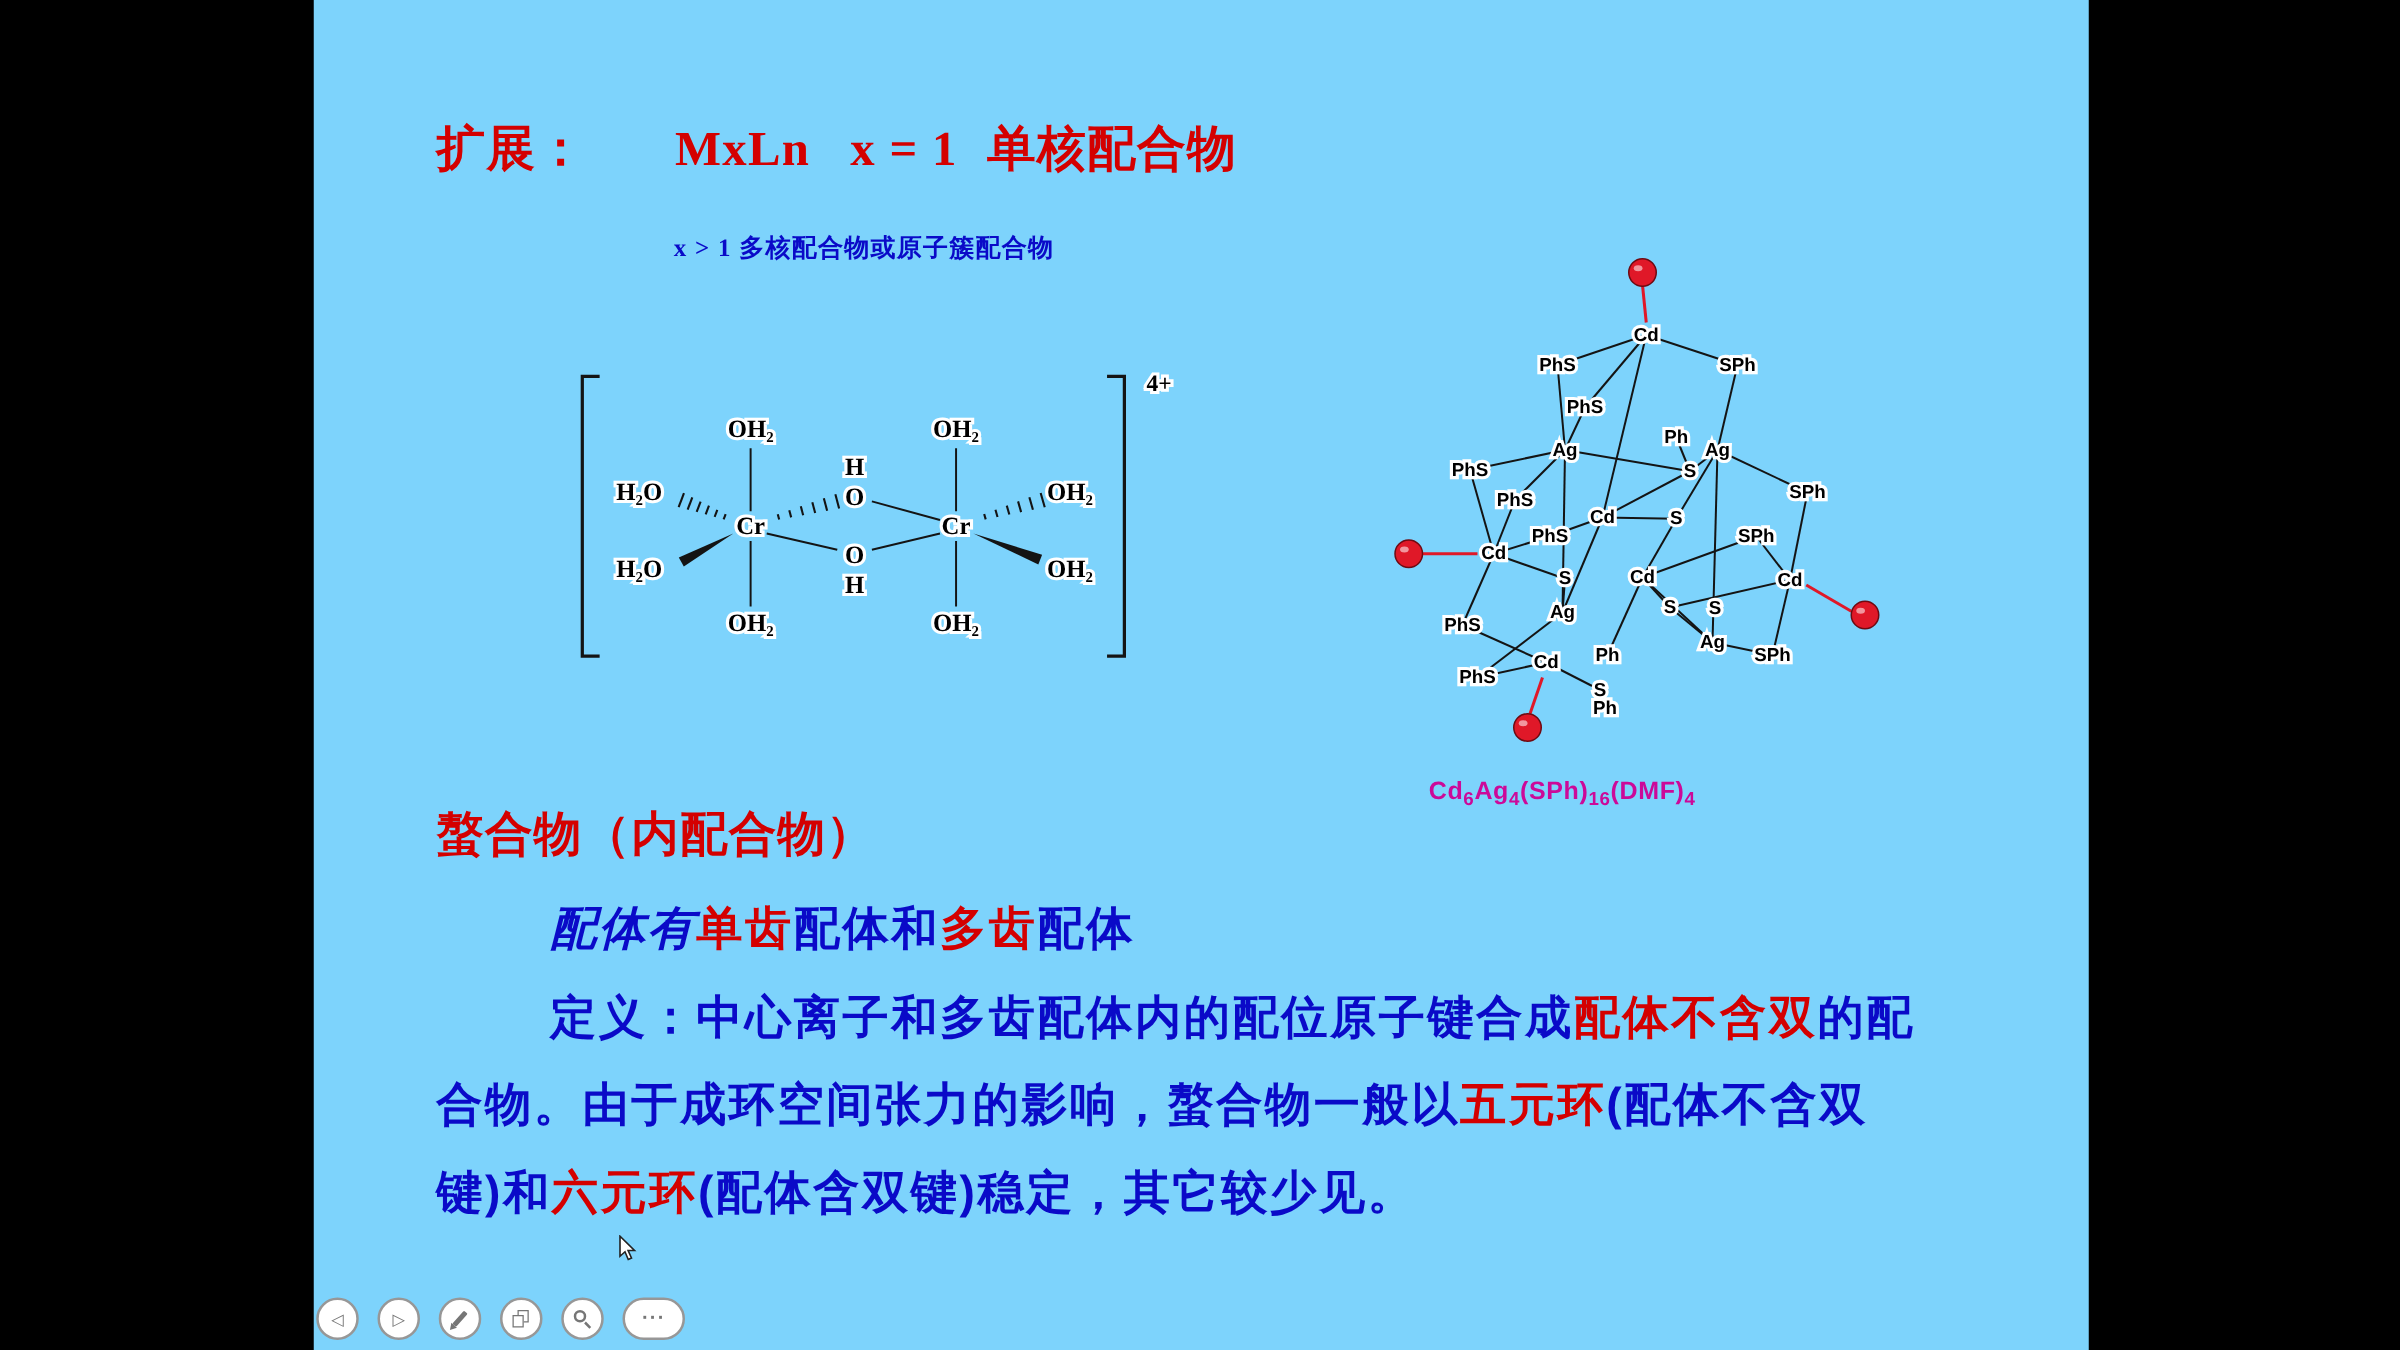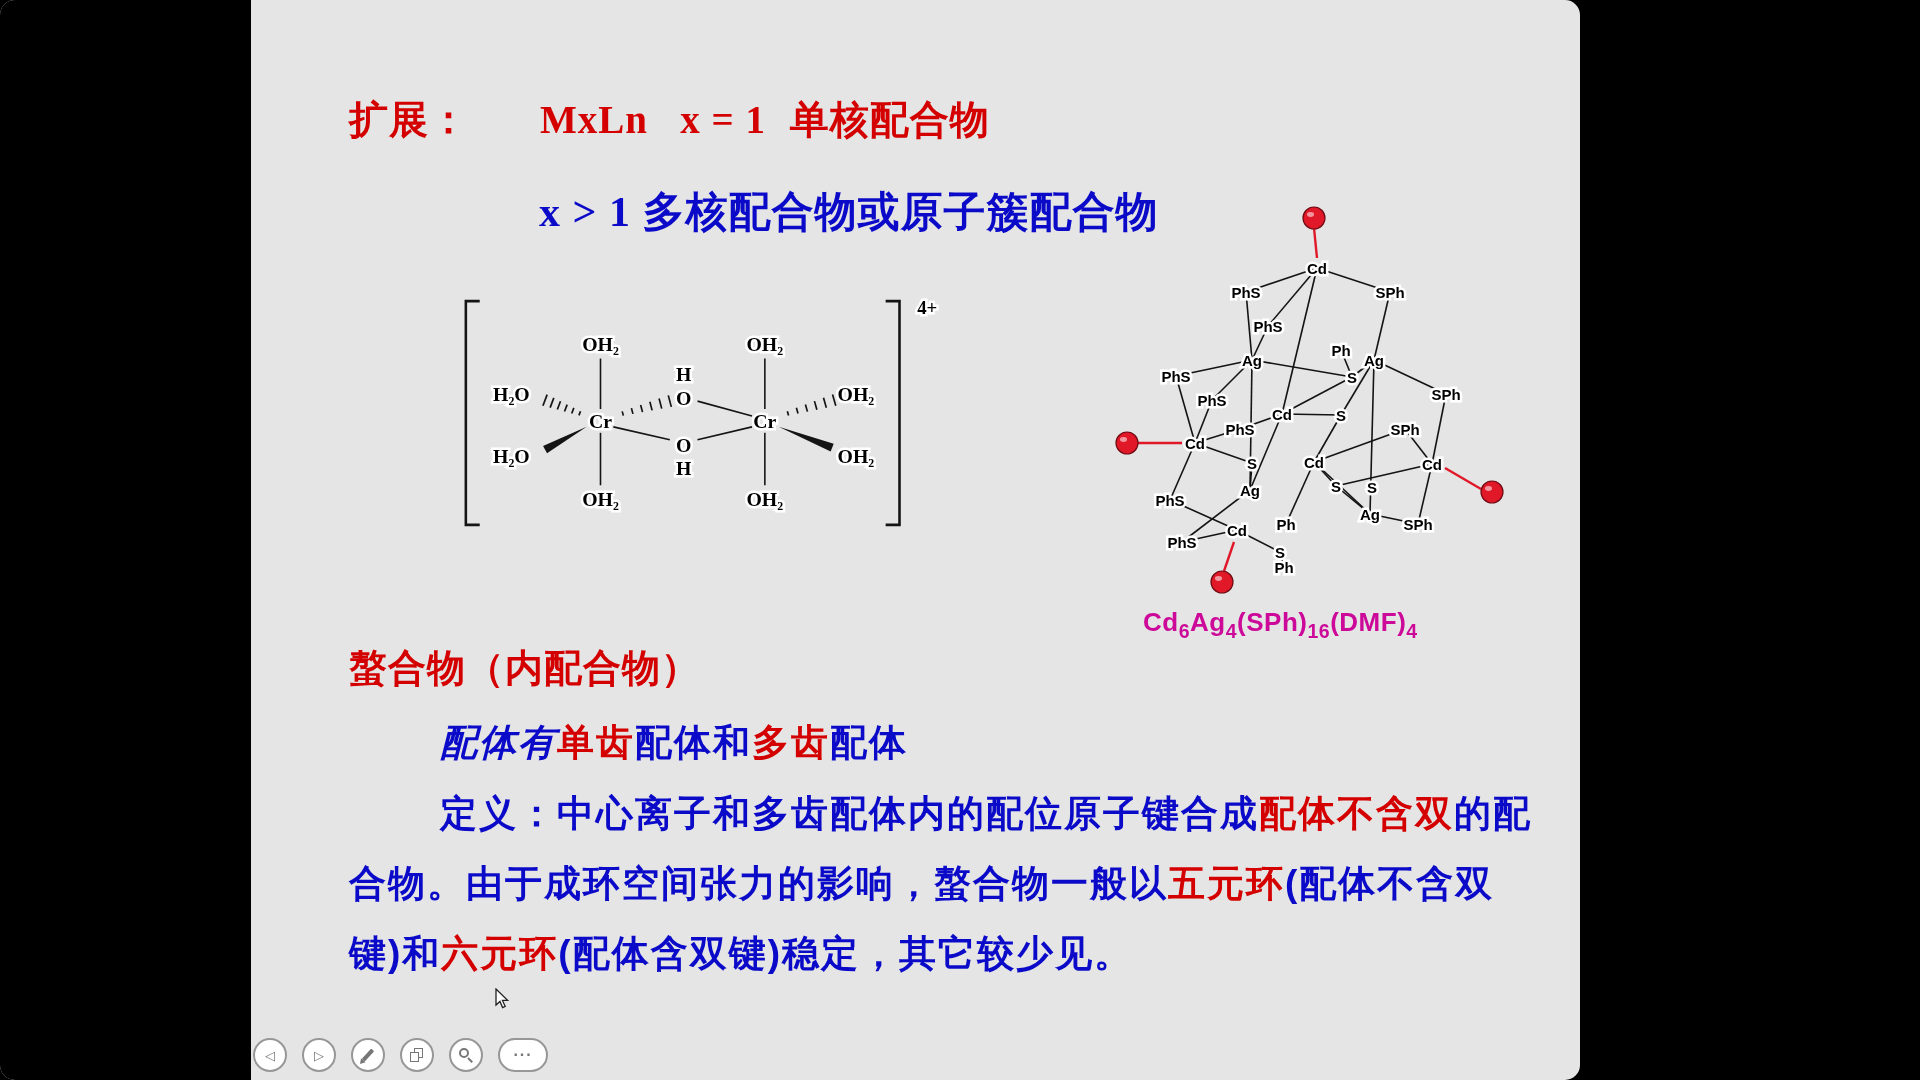--- a/index.html
+++ b/index.html
@@ -1,33 +1,33 @@
 <!DOCTYPE html>
 <html><head>
 <meta charset="utf-8">
 <style>
   html,body{margin:0;padding:0;background:#000;}
-  .stage{position:relative;width:1580px;height:1080px;background:#e5e5e5;overflow:hidden;
-         font-family:"Liberation Sans",sans-serif;border-radius:15px;}
+  .stage{position:relative;width:1920px;height:1080px;background:#7dd3fc;overflow:hidden;
+         font-family:"Liberation Sans",sans-serif;}
   .letterbox{position:absolute;top:0;height:1080px;background:#000;}
   .letterbox.left{left:0;width:251px;}
   .letterbox.right{left:1671px;width:249px;}
 
   .abs-text{position:absolute;font-weight:700;white-space:pre;line-height:1.15;color:#111;}
   .serif{font-family:"Liberation Serif",serif;}
   .sub{font-size:0.75em;vertical-align:-0.35em;}
 
   .t-title{left:349px;top:98px;font-size:39px;letter-spacing:1px;}
-  .t-subtitle{left:539px;top:188px;font-size:42px;letter-spacing:1px;}
+  .t-subtitle{left:539px;top:188px;font-size:20px;letter-spacing:1px;}
   .t-heading2{left:349px;top:647px;font-size:38px;letter-spacing:1px;}
   .t-line1{left:440px;top:722px;font-size:37px;letter-spacing:2px;}
   .t-line2{left:440px;top:793px;font-size:37px;letter-spacing:2px;}
   .t-line3{left:349px;top:863px;font-size:37px;letter-spacing:2px;}
   .t-line4{left:349px;top:933px;font-size:37px;letter-spacing:2px;}
-  .t-formula{left:1143px;top:608px;font-size:26px;letter-spacing:0.5px;}
+  .t-formula{left:1143px;top:622px;font-size:20px;letter-spacing:0.5px;}
 
   .fig{position:absolute;}
   .fig-cr{left:450px;top:288px;}
   .fig-cluster{left:1100px;top:200px;}
   .cr-svg text{font-family:"Liberation Serif",serif;font-weight:700;}
   .cluster-svg text{font-family:"Liberation Sans",sans-serif;font-weight:700;}
 
   .toolbar{position:absolute;left:253px;top:1038px;display:flex;gap:15px;align-items:center;}
   .tb-btn{width:34px;height:34px;box-sizing:border-box;border:2px solid #979797;border-radius:50%;
           background:#fff;color:#767676;display:flex;align-items:center;justify-content:center;

